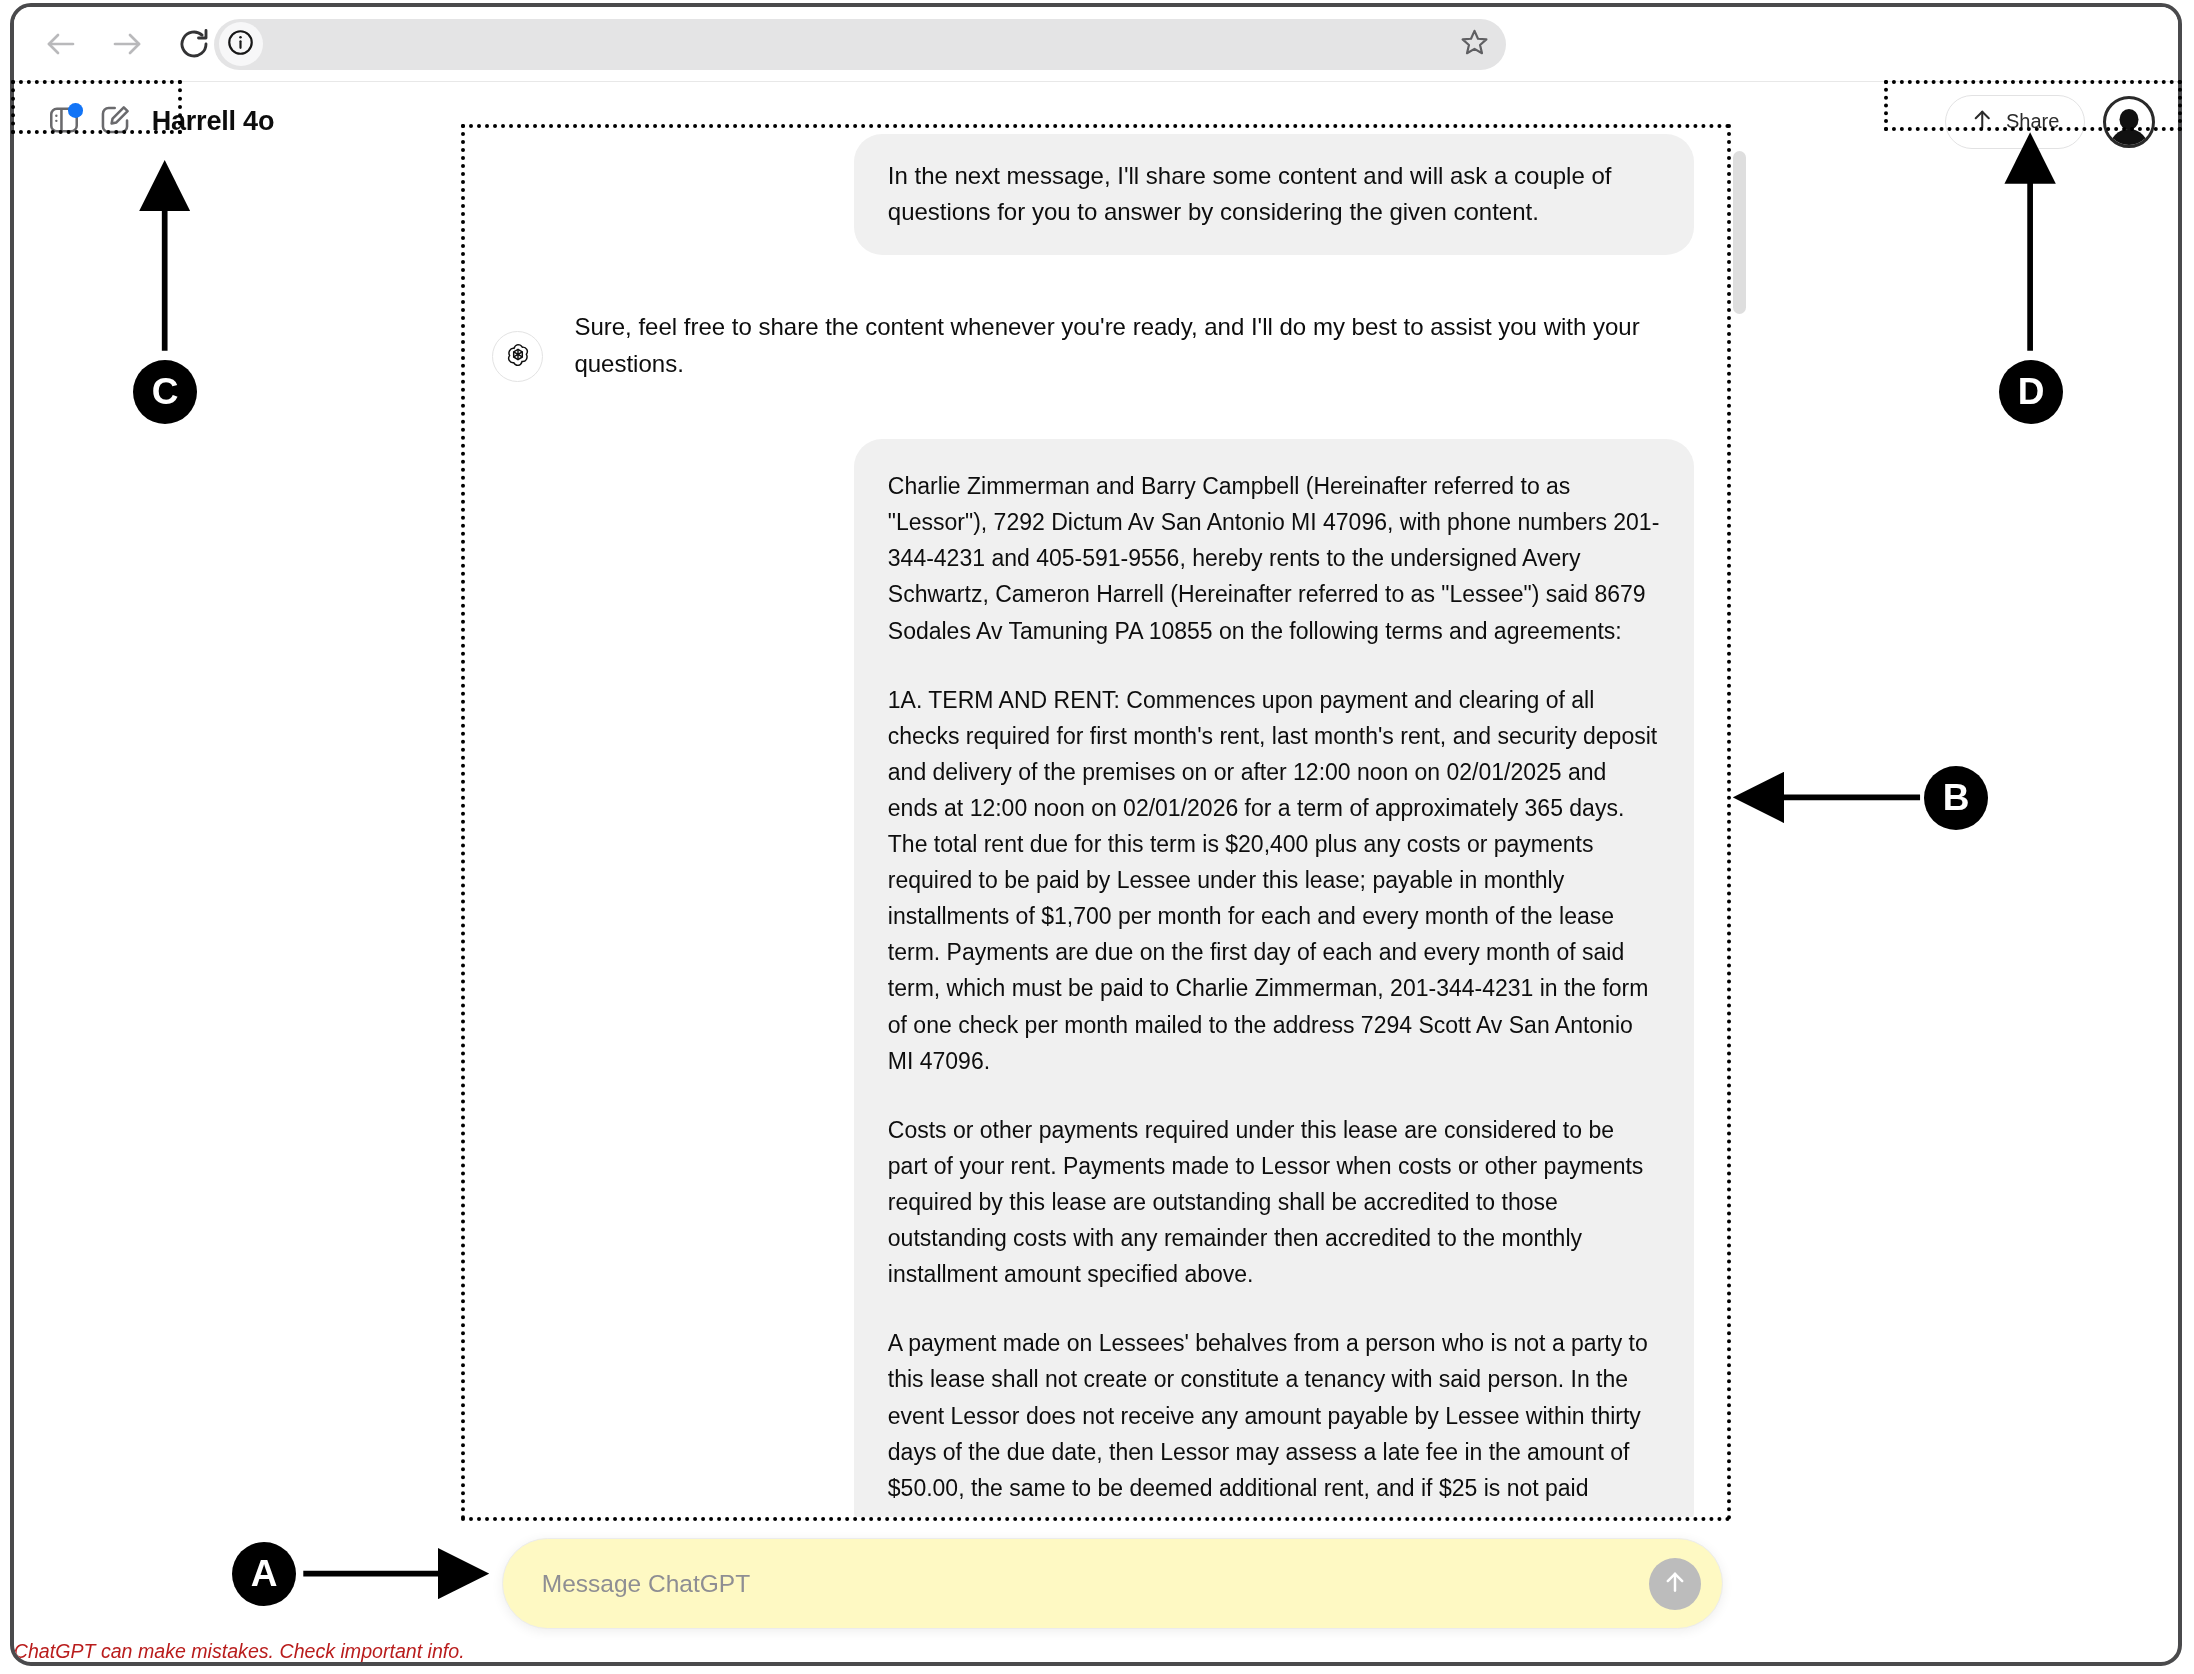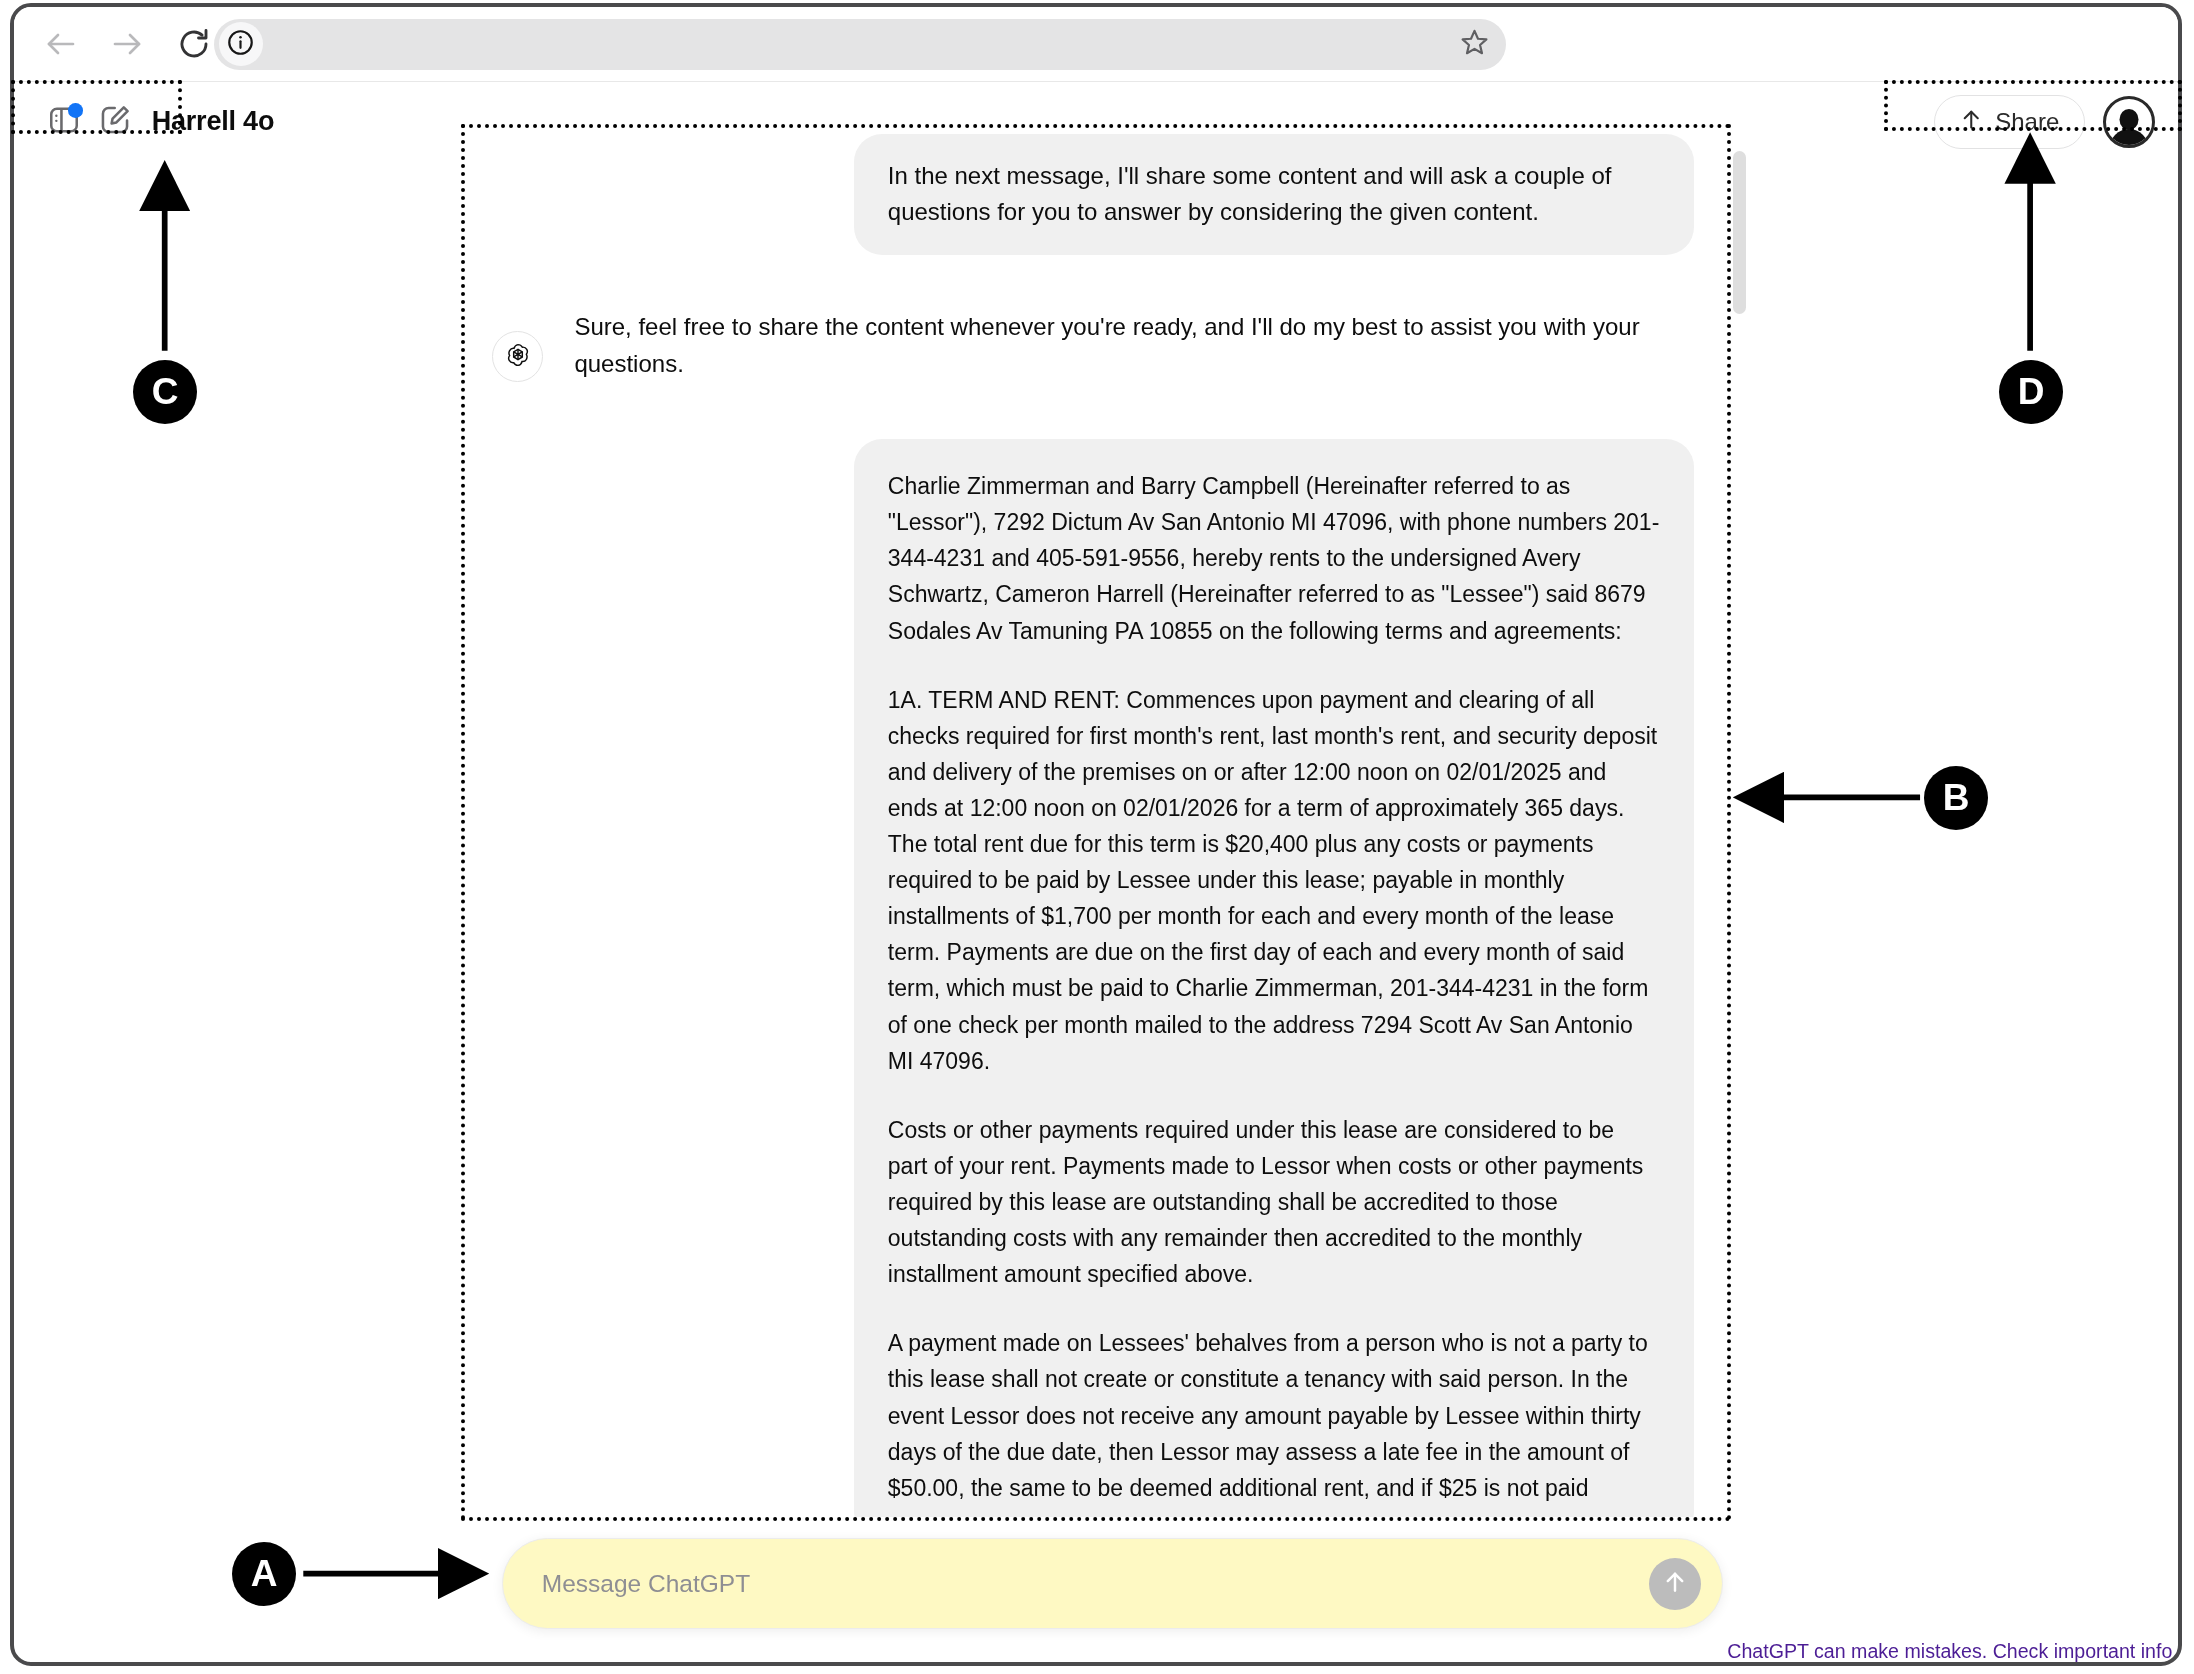--- a/index.html
+++ b/index.html
@@ -133,21 +133,21 @@
   }
   .share-btn {
     display: flex;
     align-items: center;
     gap: 11.4px;
     height: 54px;
     padding: 0 24.5px;
     border: 1.6px solid #e2e2e3;
     border-radius: 27px;
     background: #ffffff;
-    font-size: 24px;
+    font-size: 20px;
     color: #2b2b2b;
     white-space: nowrap;
   }
   .avatar {
     width: 52px; height: 52px;
     border-radius: 50%;
     background: #ffffff;
     border: 3.3px solid #2a2a2a;
     overflow: hidden;
     position: relative;
@@ -277,23 +277,24 @@
     display: flex; align-items: center; justify-content: center;
     margin-right: 21px;
     flex: 0 0 auto;
   }
 
   .footnote {
     position: absolute;
     left: 0;
     top: 1633px;
     width: 100%;
-    text-align: right;
+    text-align: left;
     font-size: 19.6px;
-    color: #4c1d95;
+    color: #b91c1c;
+    font-style: italic;
   }
 
   
   .anno-box {
     position: absolute;
     border: 4.1px dotted #000000;
     pointer-events: none;
   }
   .anno-marker {
     position: absolute;

